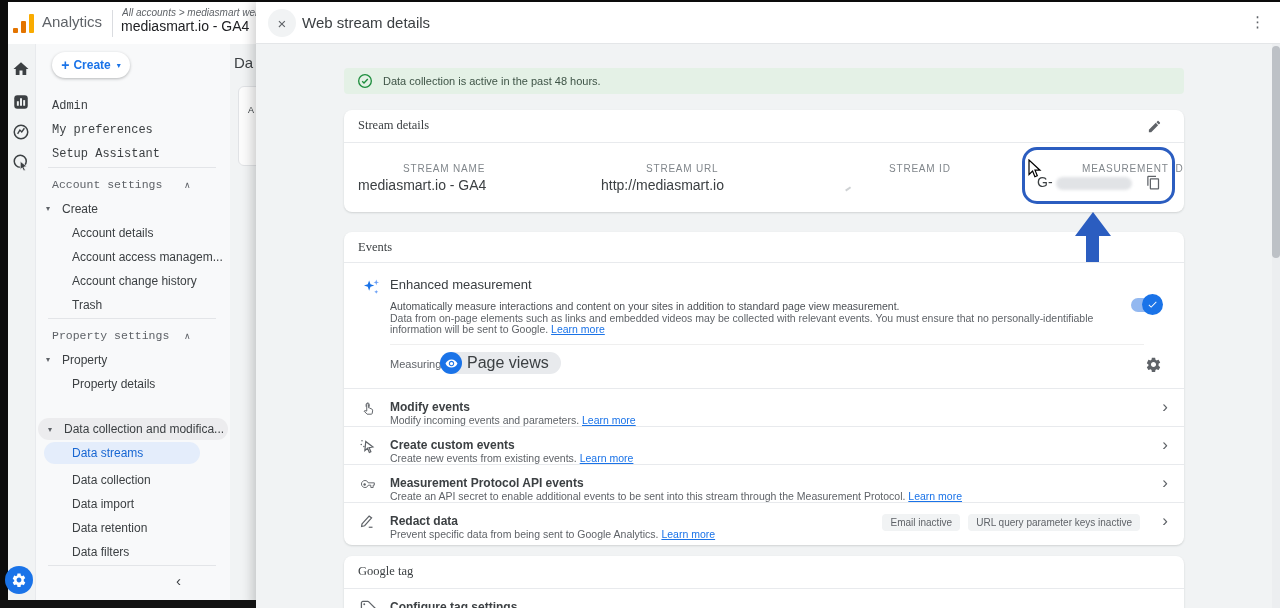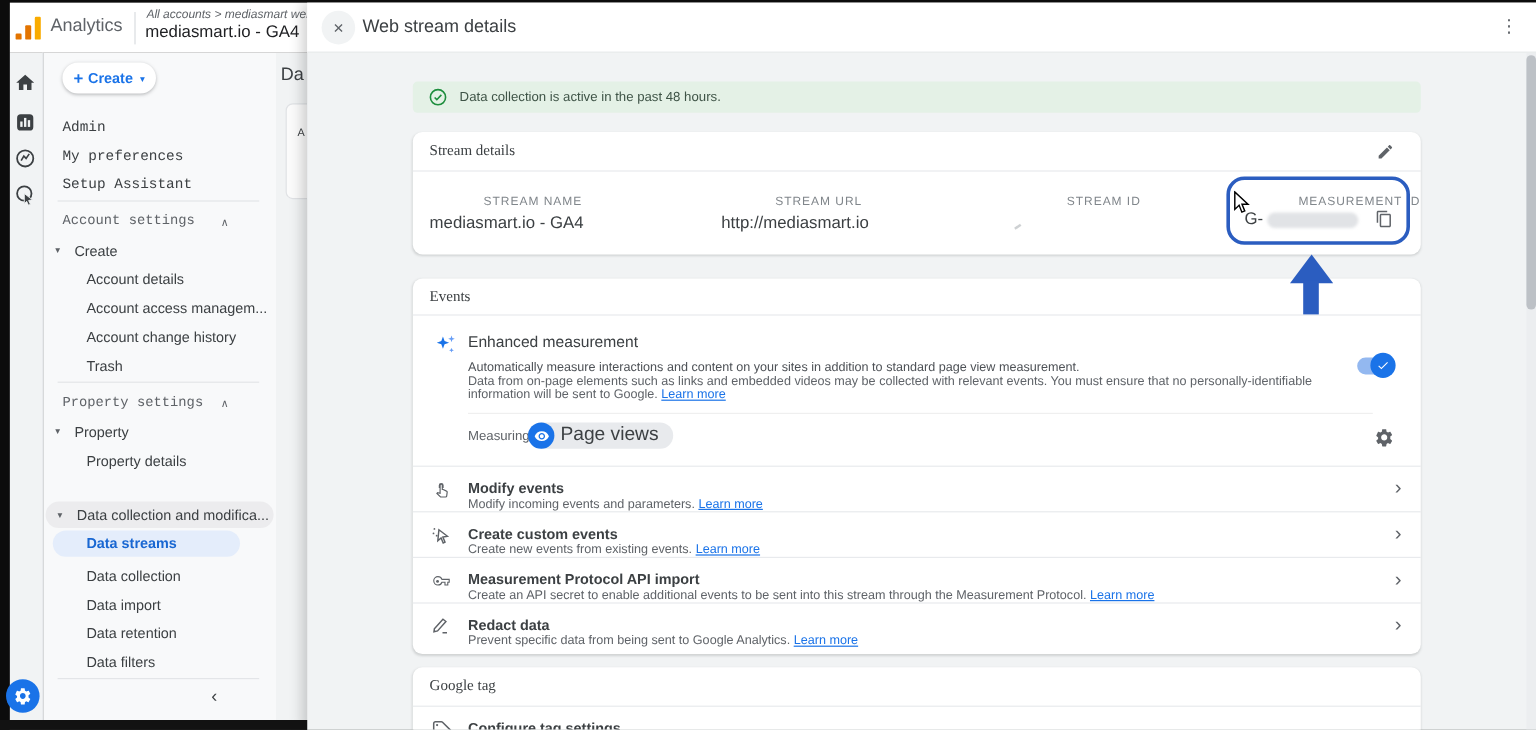--- a/index.html
+++ b/index.html
@@ -39,21 +39,21 @@
   .nav-item { left:0; width:194px; height:20px; font-size:12px; color:#3c4043; line-height:20px; white-space:nowrap; }
   .nav-item .txt-l0 { position:absolute; left:16px;font-family:Liberation Mono, monospace; }
   .nav-item .txt-l1 { position:absolute; left:26px; }
   .nav-item .txt-l2 { position:absolute; left:36px; }
   .nav-sec { color:#5f6368; font-size:11.5px; }
   .nav-caret-up { position:absolute; left:148px; top:0; font-size:9px; color:#5f6368; }
   .nav-caret-dn { position:absolute; left:10px; top:0; font-size:8px; color:#5f6368; }
   .nav-div { left:12px; width:168px; height:1px; background:#e3e5e8; }
   .pill-hover { left:2px; width:190px; height:22px; background:#ececee; border-radius:11px; line-height:22px; }
   .pill-sel { left:8px; width:156px; height:22px; background:#e4edfb; border-radius:11px; line-height:22px; }
-  .pill-sel .txt-l2 { color:#1967d2; font-weight:700; }
+  .pill-sel .txt-l2 { color:#1967d2; font-weight:400; }
   #nav-collapse { left:140px; top:528px; font-size:15px; color:#3c4043; }
 
   
   #behind { left:230px; top:44px; width:26px; height:556px; background:#f1f3f4; z-index:3; overflow:hidden; }
   #behind-title { left:4px; top:10px; font-size:15px; color:#3c4043; }
   #behind-card { left:8px; top:42px; width:30px; height:80px; background:#fbfbfb; border:1px solid #e0e2e5; border-radius:6px; }
   #behind-card span { position:absolute; left:9px; top:18px; font-size:9px; color:#3c4043; }
 
   
   #overlay { left:256px; top:2px; width:1024px; height:606px; background:#f1f3f4; z-index:10;
@@ -392,39 +392,43 @@
         <span class="ev-chev">›</span>
       </div>
 
       <div class="ev-row bb" style="top:233px;height:38px">
         <span class="ev-ic">
           <svg width="18" height="18" viewBox="0 0 24 24">
               <path fill="none" stroke="#5f6368" stroke-width="1.6" d="M12.65 10C11.83 7.67 9.61 6 7 6c-3.31 0-6 2.69-6 6s2.69 6 6 6c2.61 0 4.83-1.67 5.65-4H17v4h4v-4h2v-4H12.65z" transform="scale(.78) translate(3.2,3.4)"></path>
               <circle cx="7.5" cy="12.7" r="1.6" fill="#5f6368"></circle>
             </svg>
         </span>
-        <div class="ev-title">Measurement Protocol API import</div>
+        <div class="ev-title">Measurement Protocol API events</div>
         <div class="ev-desc">
           <span>Create an API secret to enable additional events to be sent into this stream through the Measurement Protocol.</span>
           <span class="lnk">Learn more</span>
         </div>
         <span class="ev-chev">›</span>
       </div>
 
       <div class="ev-row" style="top:271px;height:42px">
         <span class="ev-ic">
           <svg width="18" height="18" viewBox="0 0 24 24">
               <path d="M4 14.5L13.5 4l3.3 2.6L7.5 17 3.5 18z" fill="none" stroke="#5f6368" stroke-width="1.6"></path>
               <path d="M13 19h5" stroke="#5f6368" stroke-width="1.6"></path>
             </svg>
         </span>
         <div class="ev-title">Redact data</div>
         <div class="ev-desc">
           <span>Prevent specific data from being sent to Google Analytics.</span>
           <span class="lnk">Learn more</span>
+        </div>
+        <div id="badges">
+          <span class="badge">Email inactive</span>
+          <span class="badge">URL query parameter keys inactive</span>
         </div>
         <span class="ev-chev">›</span>
       </div>
     </div>
 
     <div id="card3" class="abs card">
       <div class="card-head">Google tag</div>
       <div class="card-div" style="top:32px"></div>
       <span id="gt-ic" class="abs">
         <svg width="17" height="17" viewBox="0 0 24 24">

